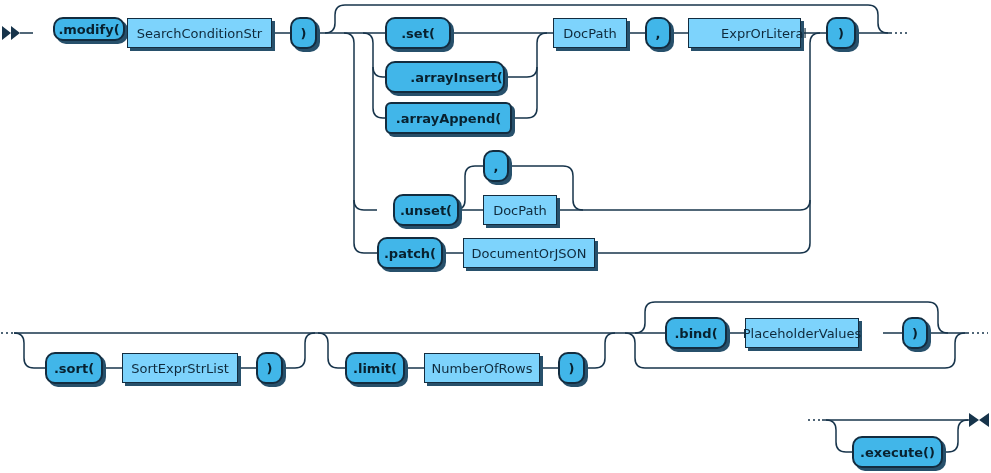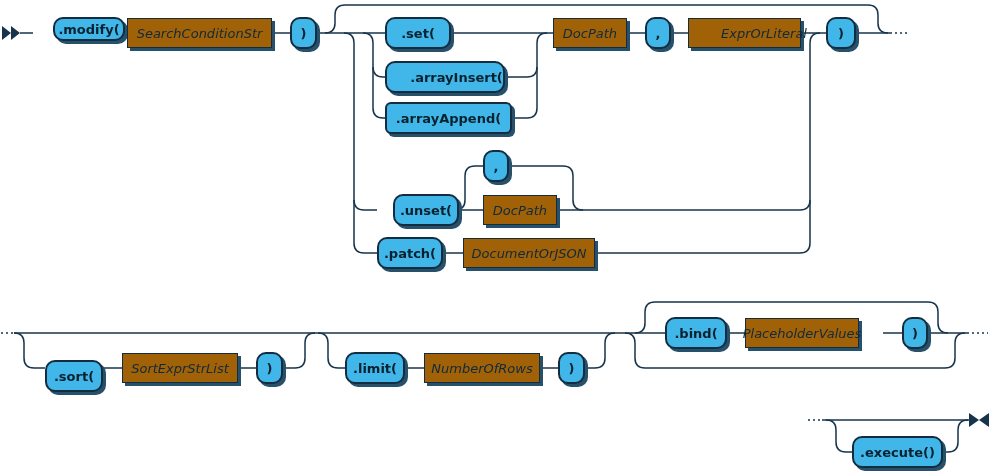--- a/index.html
+++ b/index.html
@@ -21,26 +21,25 @@
   .terminal {
     background:#41b6e9;
     border:2px solid #132c3f;
     border-radius:10px;
     box-shadow:3px 3px 0 #27506b;
     font-weight:bold;
     font-size:13px;
     color:#08212f;
   }
   .nonterminal {
-    background:#a16207;
+    background:#7dd3fc;
     border:1.5px solid #132c3f;
     box-shadow:3px 3px 0 #27506b;
     font-size:13px;
     color:#0f2a3c;
-    font-style:italic;
   }
 </style>
 </head>
 <body>
 
 <div id="diagram">
 
   <svg id="rails" width="991" height="473" viewBox="0 0 991 473">
 
     <g stroke="#17344b" stroke-width="1.5" fill="none">
@@ -133,21 +132,21 @@
   <div class="node terminal" style="left:645px;top:17px;width:26px;height:32px;">,</div>
   <div class="node nonterminal" style="left:688px;top:18px;width:113px;height:30px;padding-left:39px;">ExprOrLiteral</div>
   <div class="node terminal" style="left:826px;top:17px;width:30px;height:32px;">)</div>
 
   <div class="node terminal" style="left:377px;top:194px;width:66px;height:32px;margin-left:16px;">.unset(</div>
   <div class="node terminal" style="left:483px;top:150px;width:26px;height:32px;">,</div>
   <div class="node nonterminal" style="left:483px;top:195px;width:74px;height:30px;">DocPath</div>
   <div class="node terminal" style="left:377px;top:237px;width:66px;height:32px;">.patch(</div>
   <div class="node nonterminal" style="left:463px;top:238px;width:132px;height:30px;">DocumentOrJSON</div>
 
-  <div class="node terminal" style="left:45px;top:352px;width:58px;height:32px;margin-top:8px;">.sort(</div>
+  <div class="node terminal" style="left:45px;top:352px;width:58px;height:32px;">.sort(</div>
   <div class="node nonterminal" style="left:122px;top:353px;width:116px;height:30px;">SortExprStrList</div>
   <div class="node terminal" style="left:256px;top:352px;width:27px;height:32px;">)</div>
 
   <div class="node terminal" style="left:345px;top:352px;width:60px;height:32px;">.limit(</div>
   <div class="node nonterminal" style="left:424px;top:353px;width:116px;height:30px;">NumberOfRows</div>
   <div class="node terminal" style="left:558px;top:352px;width:27px;height:32px;">)</div>
 
   <div class="node terminal" style="left:665px;top:317px;width:62px;height:32px;">.bind(</div>
   <div class="node nonterminal" style="left:745px;top:318px;width:114px;height:30px;">PlaceholderValues</div>
   <div class="node terminal" style="left:902px;top:317px;width:26px;height:32px;">)</div>

